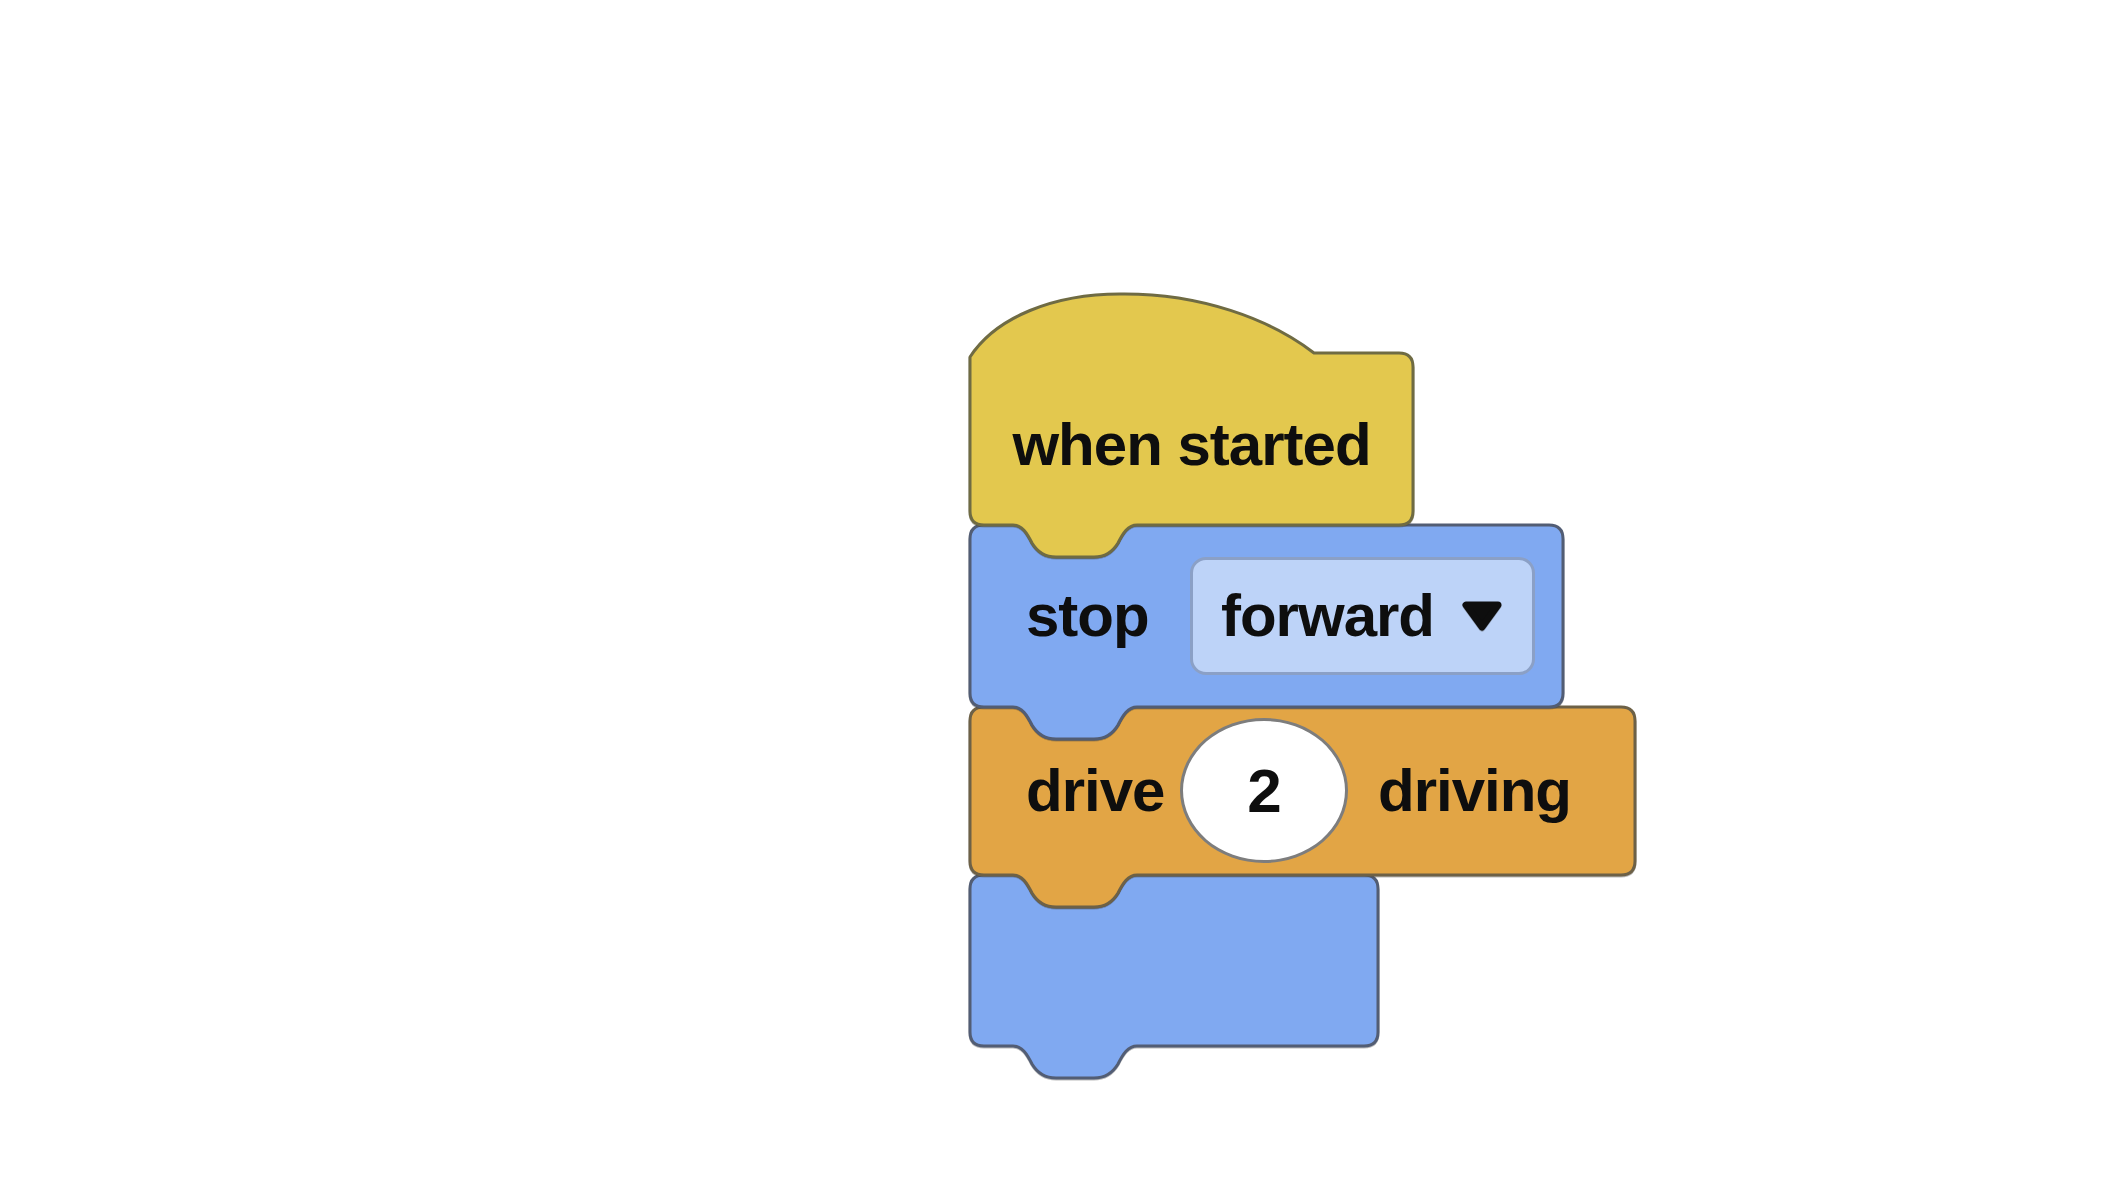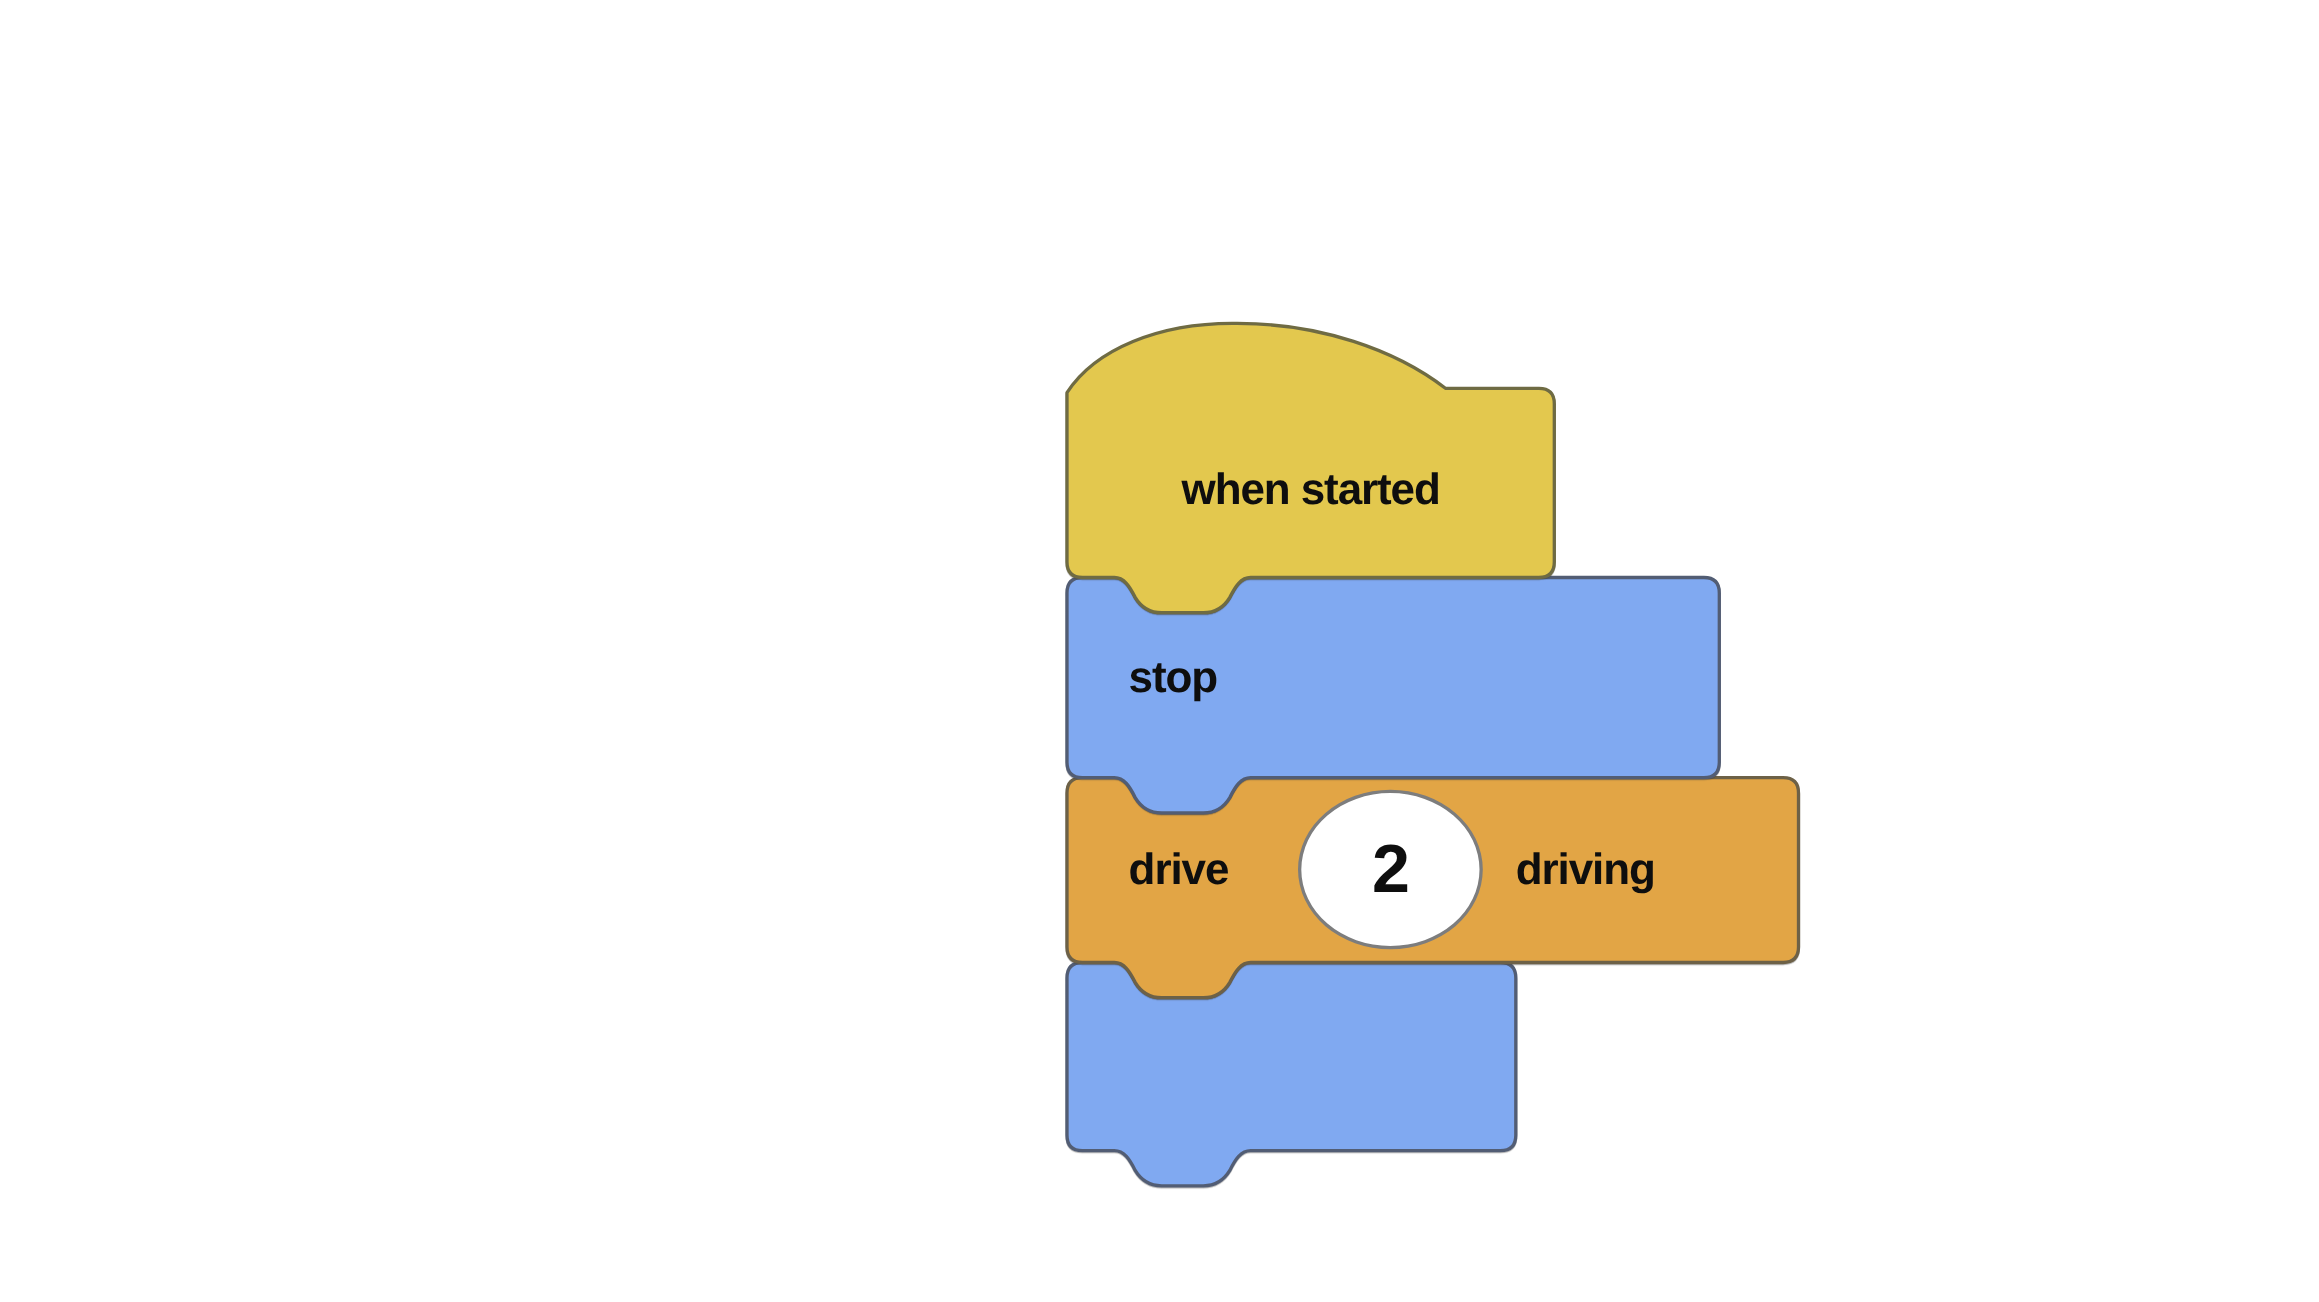--- a/index.html
+++ b/index.html
@@ -16,21 +16,21 @@
     overflow:visible;
     filter:drop-shadow(0 1.5px 0.5px rgba(60,60,60,0.35));
   }
   .block svg path.shape{
     stroke-width:3;
     stroke-linejoin:round;
   }
   .lbl{
     position:absolute;
     font-weight:700;
-    font-size:40px;
+    font-size:60px;
     line-height:60px;
     letter-spacing:-1px;
     color:#0e0e0e;
     white-space:nowrap;
   }
   .hat-lbl{left:0;top:122px;width:443px;text-align:center;}
   .dropdown{
     position:absolute;
     left:220px;top:32px;
     width:345px;height:118px;
@@ -92,20 +92,26 @@
            L 593,168 Q 593,182 579,182
            L 167,182
            C 158,182 153,190 148,200 C 142,210 134,214 124,214
            L 86,214
            C 76,214 68,210 62,200 C 57,190 52,182 43,182
            L 14,182 Q 0,182 0,168
            L 0,14 Q 0,0 14,0
            Z" fill="#80a9f1" stroke="#525d74"></path>
     </svg>
     <div class="lbl" style="left:56px;top:61px;">stop</div>
+    <div class="dropdown" style="background: rgb(189, 211, 248); border-color: rgb(139, 160, 198);">
+      <span class="lbl">forward</span>
+      <svg class="caret" width="44" height="30">
+        <path d="M 6,4 L 38,4 L 22,26 Z" fill="#0e0e0e" stroke="#0e0e0e" stroke-width="7" stroke-linejoin="round"></path>
+      </svg>
+    </div>
   </div>
 
   <div class="block" style="left:970px;top:707px;z-index:20;">
     <svg width="665" height="202">
       <path class="shape" d="M 14,0 L 43,0
            C 52,0 57,8 62,18 C 68,28 76,32 86,32
            L 124,32
            C 134,32 142,28 148,18 C 153,8 158,0 167,0
            L 651,0 Q 665,0 665,14
            L 665,154 Q 665,168 651,168

